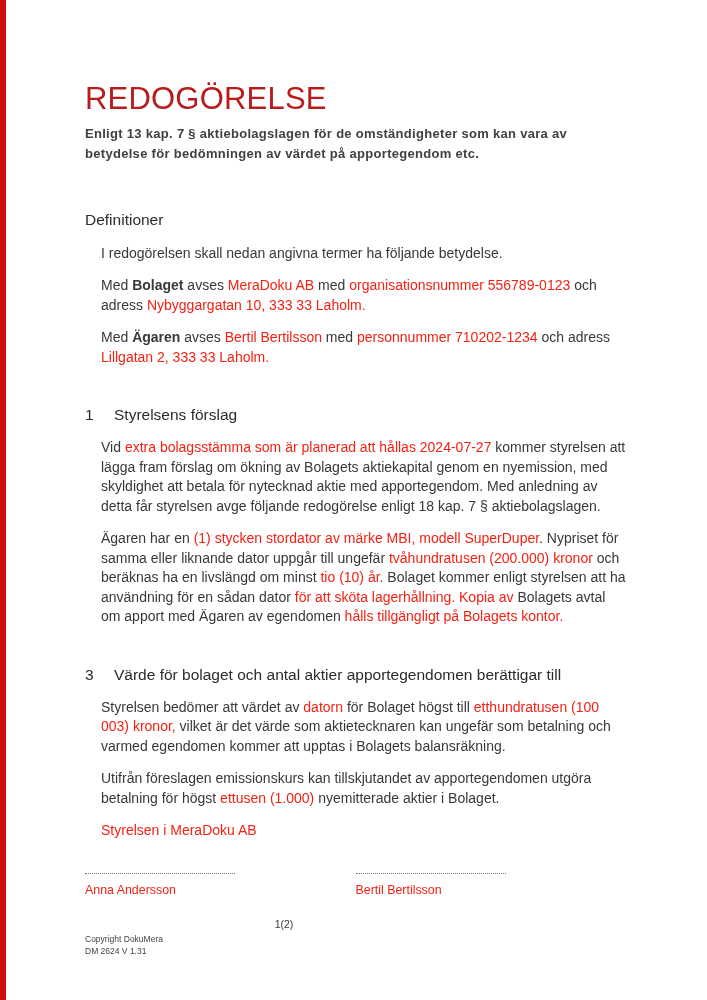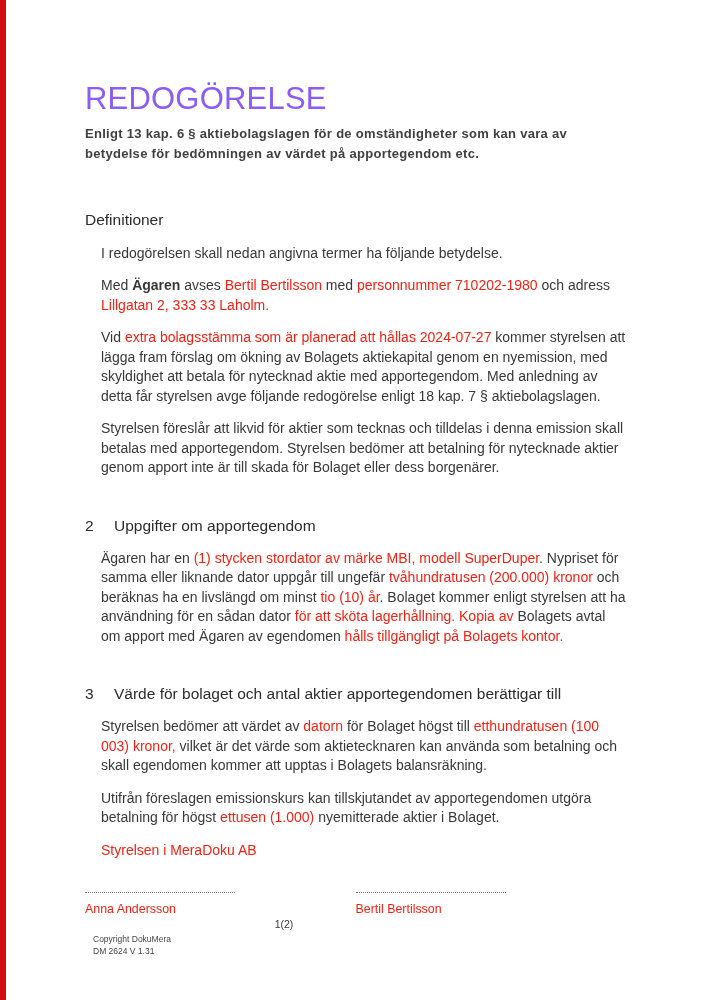--- a/index.html
+++ b/index.html
@@ -24,21 +24,21 @@
   .content {
     position: absolute;
     left: 85px;
     top: 82px;
     width: 541px;
   }
   .doc-header { margin: 0 0 46px 0; }
   .doc-title {
     font-size: 31px;
     font-weight: 400;
-    color: #8b5cf6;
+    color: #b91c1c;
     letter-spacing: 0.2px;
     line-height: 1.1;
     margin: 0;
   }
   .doc-subtitle {
     margin-top: 8px;
     font-size: 13px;
     font-weight: 700;
     color: #404040;
     letter-spacing: 0.3px;
@@ -81,48 +81,48 @@
     top: 918px;
     left: 0;
     width: 568px;
     text-align: center;
     font-size: 10.5px;
     color: #3a3a3a;
   }
   .copyright {
     position: absolute;
     top: 934px;
-    left: 93px;
+    left: 85px;
     font-size: 8.5px;
     line-height: 1.4;
     color: #444444;
   }
 </style>
 </head>
 <body>
 
 <div class="edge-bar"></div>
 
 <div class="content">
 
   <div class="doc-header">
     <div class="doc-title">REDOGÖRELSE</div>
-    <div class="doc-subtitle">Enligt 13 kap. 6 § aktiebolagslagen för de omständigheter som kan vara av betydelse för bedömningen av värdet på apportegendom etc.</div>
+    <div class="doc-subtitle">Enligt 13 kap. 7 § aktiebolagslagen för de omständigheter som kan vara av betydelse för bedömningen av värdet på apportegendom etc.</div>
   </div>
 
   <div>
       <div class="heading"><span>Definitioner</span></div>
       <p class="para"><span>I redogörelsen skall nedan angivna termer ha följande betydelse.</span></p>
-      <p class="para"><span>Med </span><span class="bold">Ägaren</span><span> avses </span><span class="red">Bertil Bertilsson</span><span> med </span><span class="red">personnummer 710202-1980</span><span> och adress </span><span class="red">Lillgatan 2, 333 33 Laholm.</span></p>
+      <p class="para"><span>Med </span><span class="bold">Bolaget</span><span> avses </span><span class="red">MeraDoku AB</span><span> med </span><span class="red">organisationsnummer 556789-0123</span><span> och adress </span><span class="red">Nybyggargatan 10, 333 33 Laholm.</span></p>
+      <p class="para"><span>Med </span><span class="bold">Ägaren</span><span> avses </span><span class="red">Bertil Bertilsson</span><span> med </span><span class="red">personnummer 710202-1234</span><span> och adress </span><span class="red">Lillgatan 2, 333 33 Laholm.</span></p>
+      <div class="heading"><span class="h-num">1</span><span>Styrelsens förslag</span></div>
       <p class="para"><span>Vid </span><span class="red">extra bolagsstämma som är planerad att hållas 2024-07-27</span><span> kommer styrelsen att lägga fram förslag om ökning av Bolagets aktiekapital genom en nyemission, med skyldighet att betala för nytecknad aktie med apportegendom. Med anledning av detta får styrelsen avge följande redogörelse enligt 18 kap. 7 § aktiebolagslagen.</span></p>
-      <p class="para"><span>Styrelsen föreslår att likvid för aktier som tecknas och tilldelas i denna emission skall betalas med apportegendom. Styrelsen bedömer att betalning för nytecknade aktier genom apport inte är till skada för Bolaget eller dess borgenärer.</span></p>
-      <div class="heading"><span class="h-num">2</span><span>Uppgifter om apportegendom</span></div>
       <p class="para"><span>Ägaren har en </span><span class="red">(1) stycken stordator av märke MBI, modell SuperDuper</span><span>. Nypriset för samma eller liknande dator uppgår till ungefär </span><span class="red">tvåhundratusen (200.000) kronor</span><span> och beräknas ha en livslängd om minst </span><span class="red">tio (10) år</span><span>. Bolaget kommer enligt styrelsen att ha användning för en sådan dator </span><span class="red">för att sköta lagerhållning. Kopia av </span><span>Bolagets avtal om apport med Ägaren av egendomen </span><span class="red">hålls tillgängligt på Bolagets kontor.</span></p>
       <div class="heading"><span class="h-num">3</span><span>Värde för bolaget och antal aktier apportegendomen berättigar till</span></div>
-      <p class="para"><span>Styrelsen bedömer att värdet av </span><span class="red">datorn</span><span> för Bolaget högst till </span><span class="red">etthundratusen (100 003) kronor,</span><span> vilket är det värde som aktietecknaren kan använda som betalning och skall egendomen kommer att upptas i Bolagets balansräkning.</span></p>
+      <p class="para"><span>Styrelsen bedömer att värdet av </span><span class="red">datorn</span><span> för Bolaget högst till </span><span class="red">etthundratusen (100 003) kronor,</span><span> vilket är det värde som aktietecknaren kan ungefär som betalning och varmed egendomen kommer att upptas i Bolagets balansräkning.</span></p>
       <p class="para"><span>Utifrån föreslagen emissionskurs kan tillskjutandet av apportegendomen utgöra betalning för högst </span><span class="red">ettusen (1.000)</span><span> nyemitterade aktier i Bolaget.</span></p>
       <p class="para"><span class="red">Styrelsen i MeraDoku AB</span></p>
     </div>
 
   <div class="sig-row">
     <div class="sig-col">
       <div class="sig-line"></div>
       <div class="sig-name red">Anna Andersson</div>
     </div>
     <div class="sig-col">

